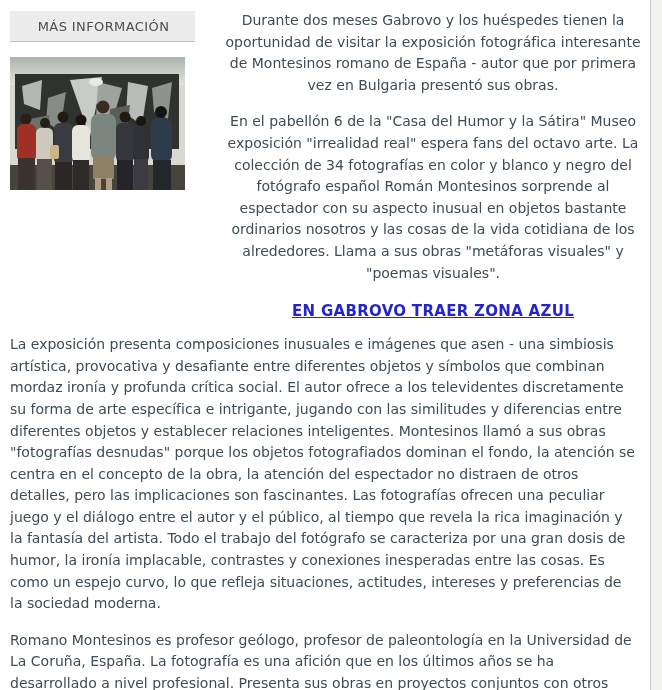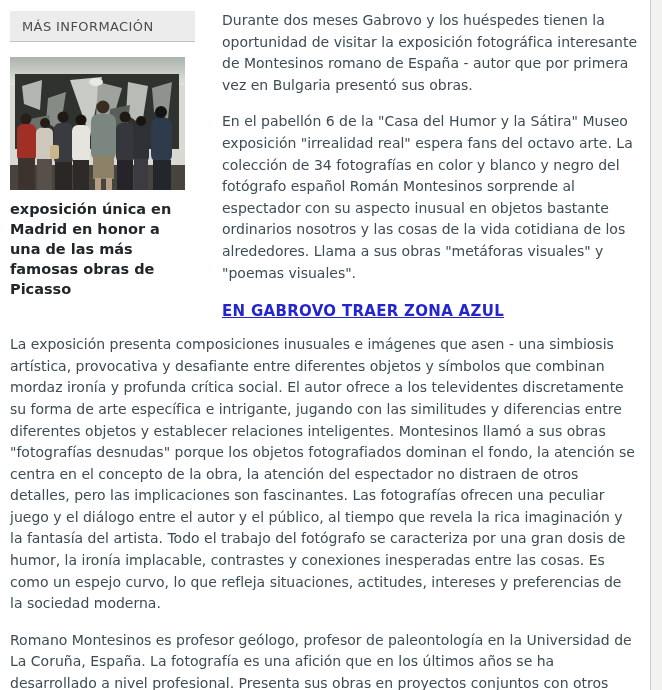--- a/index.html
+++ b/index.html
@@ -8,21 +8,21 @@
     background:#f2f2f1;
     font-family:"DejaVu Sans","Liberation Sans",sans-serif;
   }
   .page{
     box-sizing:border-box;
     width:651px;height:690px;
     background:#ffffff;
     border-right:1px solid #c9c9c9;
     padding:8px 0 0 10px;
   }
-  .top-section{display:flex;align-items:flex-start;}
+  .top-section{display:flex;align-items:flex-start;text-align:center;}
   .sidebar{flex:0 0 188px;width:188px;}
   .sidebar-header{
     box-sizing:border-box;
     width:185px;
     background:#ececec;
     color:#4c4c4c;
     font-size:13px;
     letter-spacing:.4px;
     padding:8px 10px 7px 12px;
     box-shadow:0 1px 0 #c2c2c2;
@@ -124,21 +124,20 @@
             <rect x="106" y="66" width="18" height="40" rx="6" fill="#35373c"></rect>
             <rect x="107" y="103" width="16" height="30" fill="#26242a"></rect>
             <circle cx="131" cy="64" r="5" fill="#1a1410"></circle>
             <rect x="123" y="69" width="16" height="36" rx="5" fill="#2f3136"></rect>
             <rect x="124" y="102" width="14" height="31" fill="#3d3b42"></rect>
             <circle cx="151" cy="55" r="6" fill="#131418"></circle>
             <rect x="141" y="61" width="21" height="44" rx="7" fill="#2e3b4a"></rect>
             <rect x="143" y="103" width="18" height="30" fill="#23262b"></rect>
           </svg>
         </span>
-        <figcaption class="photo-caption">exposición única en Madrid en honor a una de las más famosas obras de Picasso</figcaption>
       </figure>
     </aside>
 
     <div class="intro-col">
       <p class="article-text">Durante dos meses Gabrovo y los huéspedes tienen la oportunidad de visitar la exposición fotográfica interesante de Montesinos romano de España - autor que por primera vez en Bulgaria presentó sus obras.</p>
       <p class="article-text">En el pabellón 6 de la "Casa del Humor y la Sátira" Museo exposición "irrealidad real" espera fans del octavo arte. La colección de 34 fotografías en color y blanco y negro del fotógrafo español Román Montesinos sorprende al espectador con su aspecto inusual en objetos bastante ordinarios nosotros y las cosas de la vida cotidiana de los alrededores. Llama a sus obras "metáforas visuales" y "poemas visuales".</p>
       <a href="#" class="related-link">EN GABROVO TRAER ZONA AZUL</a>
     </div>
   </div>
 

